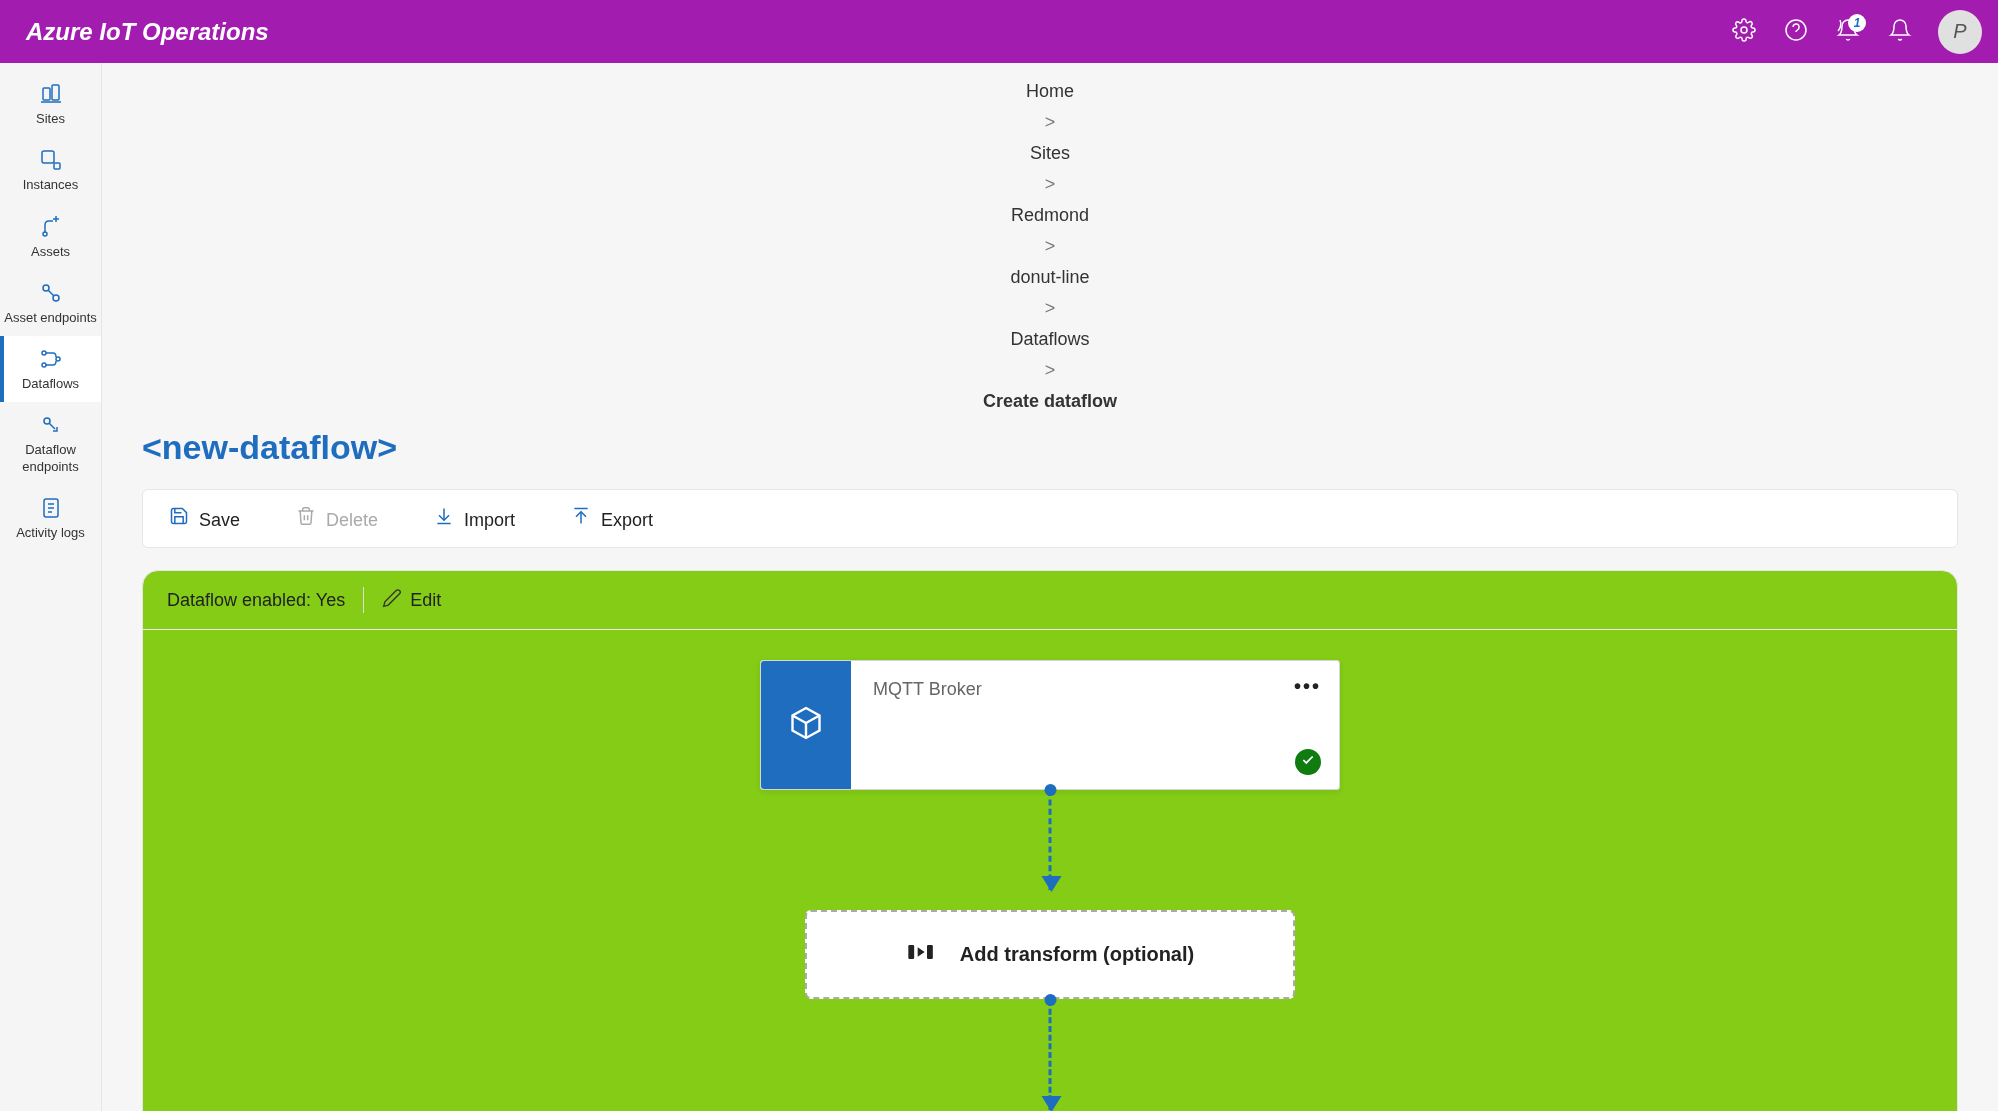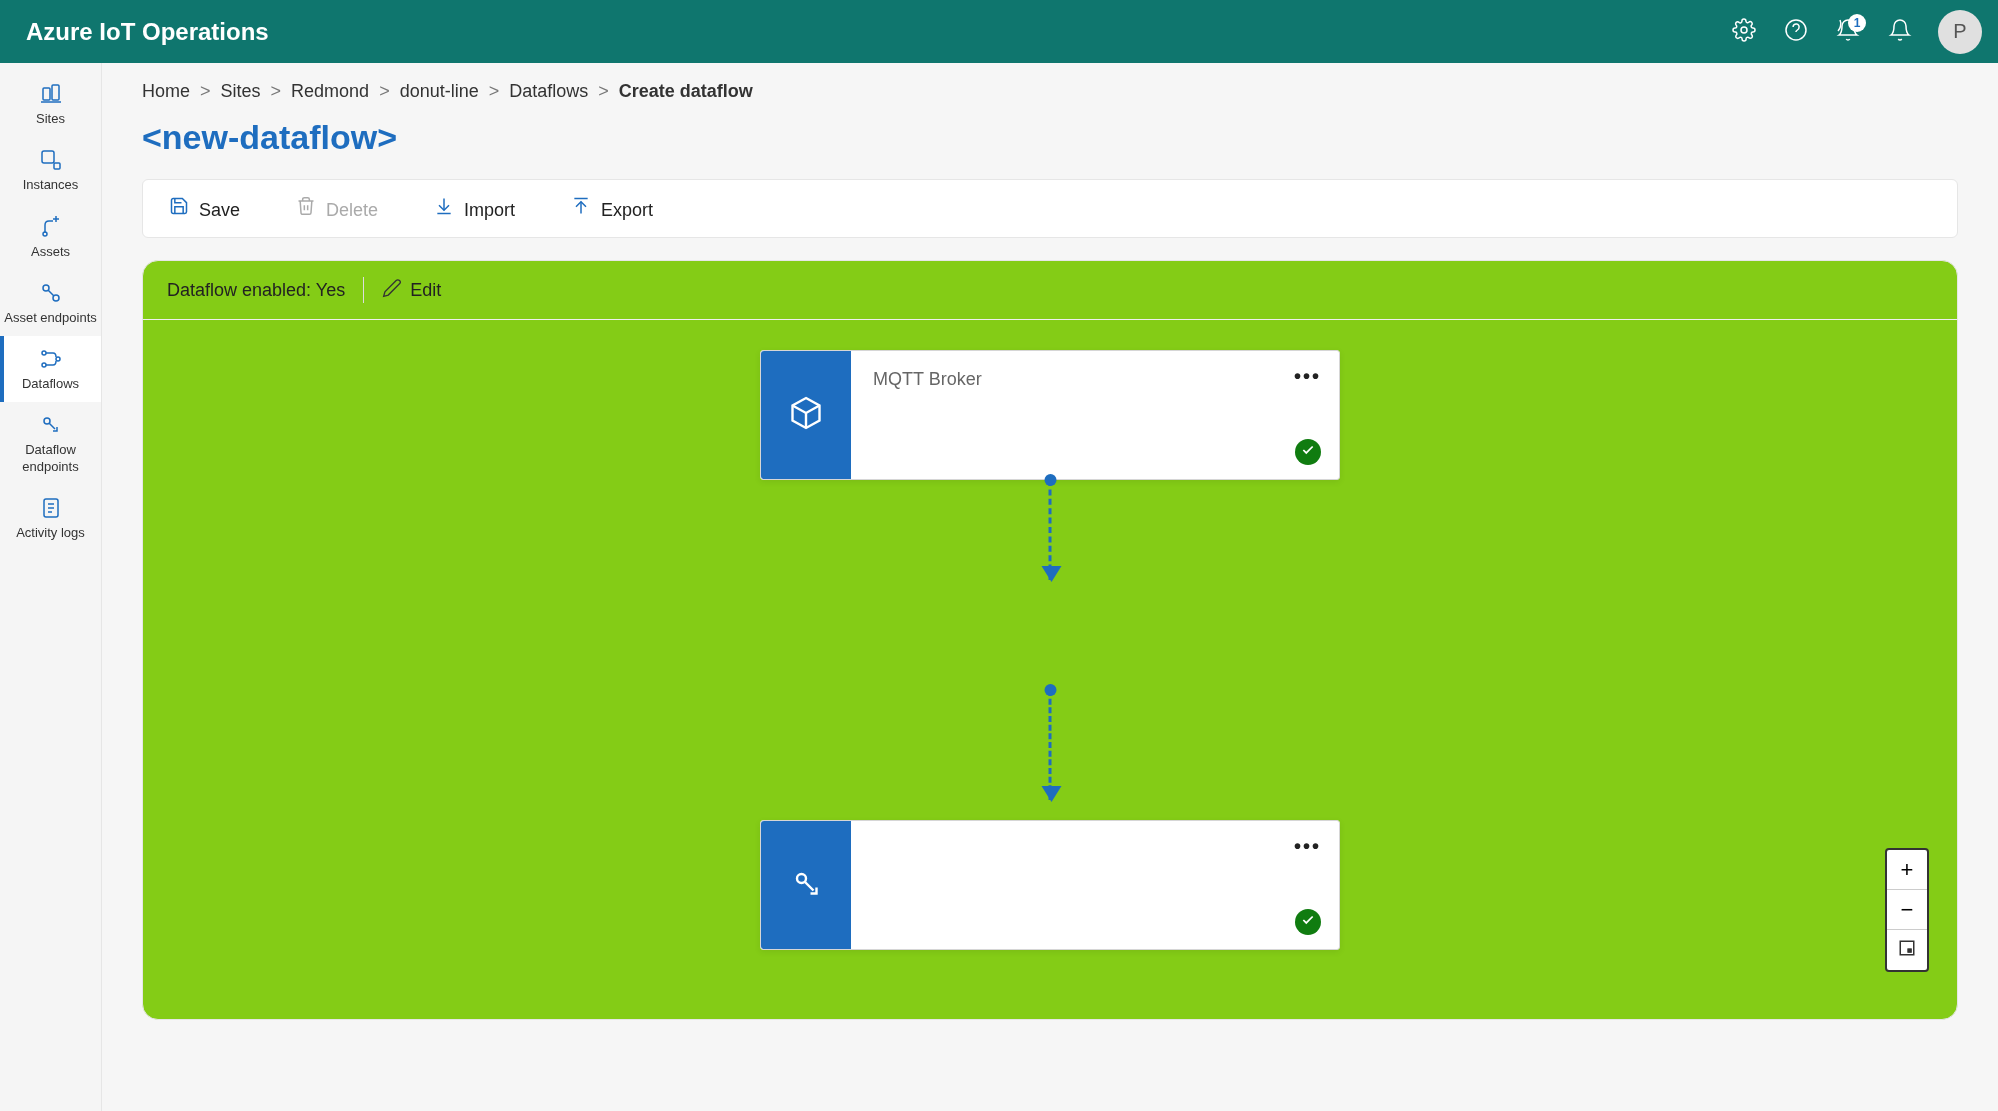--- a/index.html
+++ b/index.html
@@ -11,27 +11,28 @@
     body {
       background: #ffffff;
       overflow: hidden;
     }
     .app {
       display: flex;
       flex-direction: column;
       height: 100vh;
     }
     .header {
-      background: #0f766e;
+      background: #a21caf;
       color: #fff;
       height: 63px;
       display: flex;
       align-items: center;
       justify-content: space-between;
       padding: 0 16px 0 26px;
+      font-style: italic;
     }
     .header-title {
       font-size: 24px;
       font-weight: 600;
     }
     .header-actions {
       display: flex;
       align-items: center;
       gap: 24px;
     }
@@ -146,20 +147,21 @@
       position: relative;
     }
     .breadcrumb {
       display: flex;
       align-items: center;
       gap: 10px;
       font-size: 18px;
       color: #333;
       margin-bottom: 16px;
       flex-wrap: wrap;
+      flex-direction: column;
     }
     .breadcrumb a {
       color: #333;
       text-decoration: none;
       cursor: pointer;
     }
     .breadcrumb .current {
       font-weight: 600;
     }
     .breadcrumb .sep {
@@ -607,20 +609,30 @@
                 </span>
               </div>
             </div>
           </div>
 
           <div class="connector" style="top:160px; height:100px;">
             <div class="dot" style="top:-6px;"></div>
             <div class="arrow"></div>
           </div>
 
+          <div class="transform-node" style="left:50%; transform:translateX(-50%); top:280px;">
+            <span>
+              <svg viewBox="0 0 24 24">
+                  <rect x="2" y="6" width="5" height="12" rx="1"></rect>
+                  <path d="M10 8 L16 12 L10 16 Z"></path>
+                  <rect x="18" y="6" width="5" height="12" rx="1"></rect>
+                </svg>
+            </span>
+            <span>Add transform (optional)</span>
+          </div>
 
           <div class="connector" style="top:370px; height:110px;">
             <div class="dot" style="top:-6px;"></div>
             <div class="arrow"></div>
           </div>
 
           <div class="node" style="left:50%; transform:translateX(-50%); top:500px; height:130px;">
             <div class="node-icon-box">
               <span>
                 <svg viewBox="0 0 24 24">

